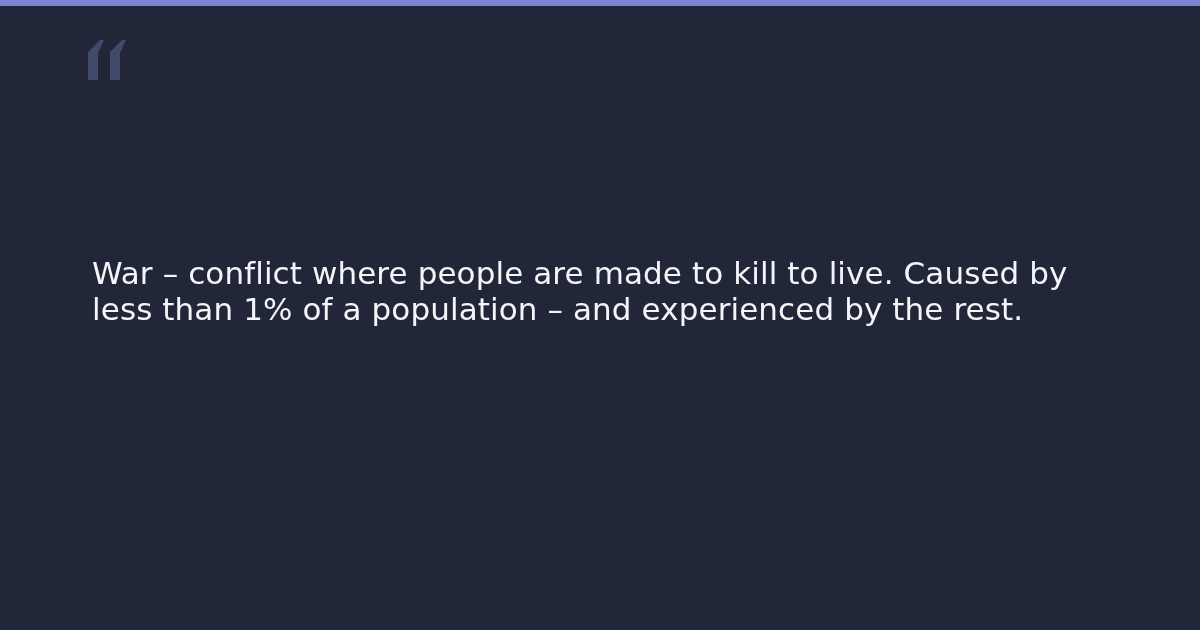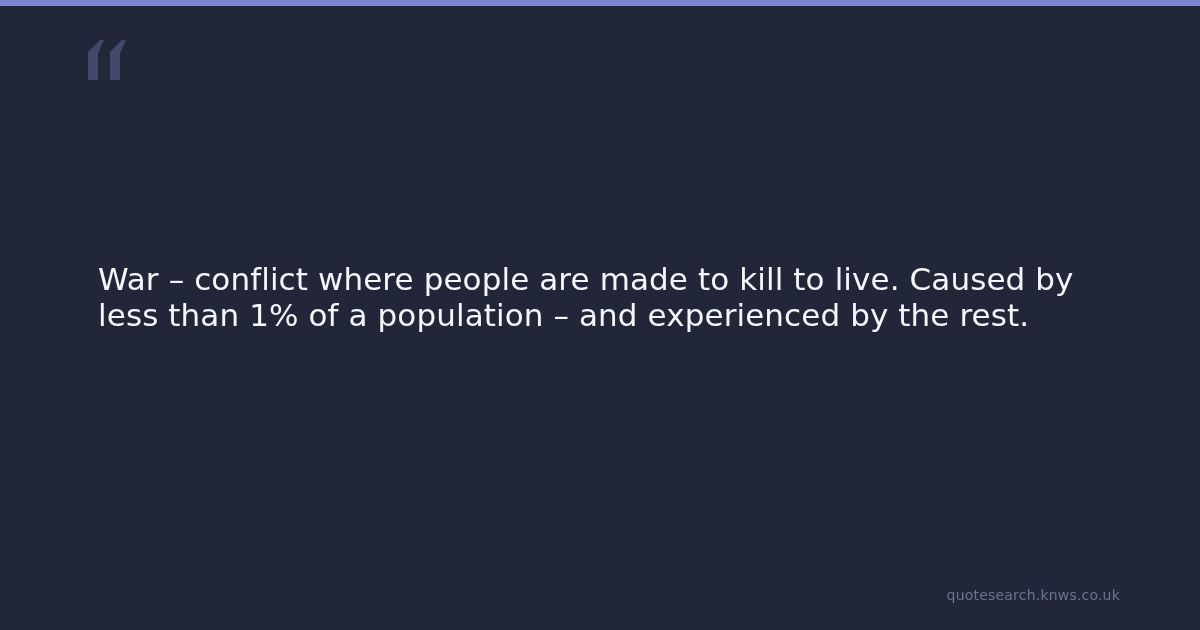--- a/index.html
+++ b/index.html
@@ -50,21 +50,21 @@
 
   
   .quote-body {
     position: absolute;
     left: 80px;
     top: 243px;
     width: 1020px;
   }
 
   .quote-text {
-    margin: 18px;
+    margin: 12px;
     color: #f4f5f8;
     font-size: 31px;
     line-height: 36px;
     font-weight: 400;
     letter-spacing: 0.1px;
     font-family: "DejaVu Sans", sans-serif;
   }
 
   .attribution {
     margin: 0;
@@ -106,15 +106,14 @@
       <path d="M8 40 L8 12 L20 0 L24 0 L18 13 L18 40 Z" fill="#414a6b"></path>
       <path d="M30 40 L30 12 L42 0 L46 0 L40 13 L40 40 Z" fill="#414a6b"></path>
     </svg>
   </div>
 
   <div class="quote-body">
     <p class="quote-text">War – conflict where people are made to kill to live. Caused by less than 1% of a population – and experienced by the rest.</p>
 
   </div>
 
-  <div class="watermark">quotesearch.knws.co.uk</div>
 
 </div>
 
 </body></html>

